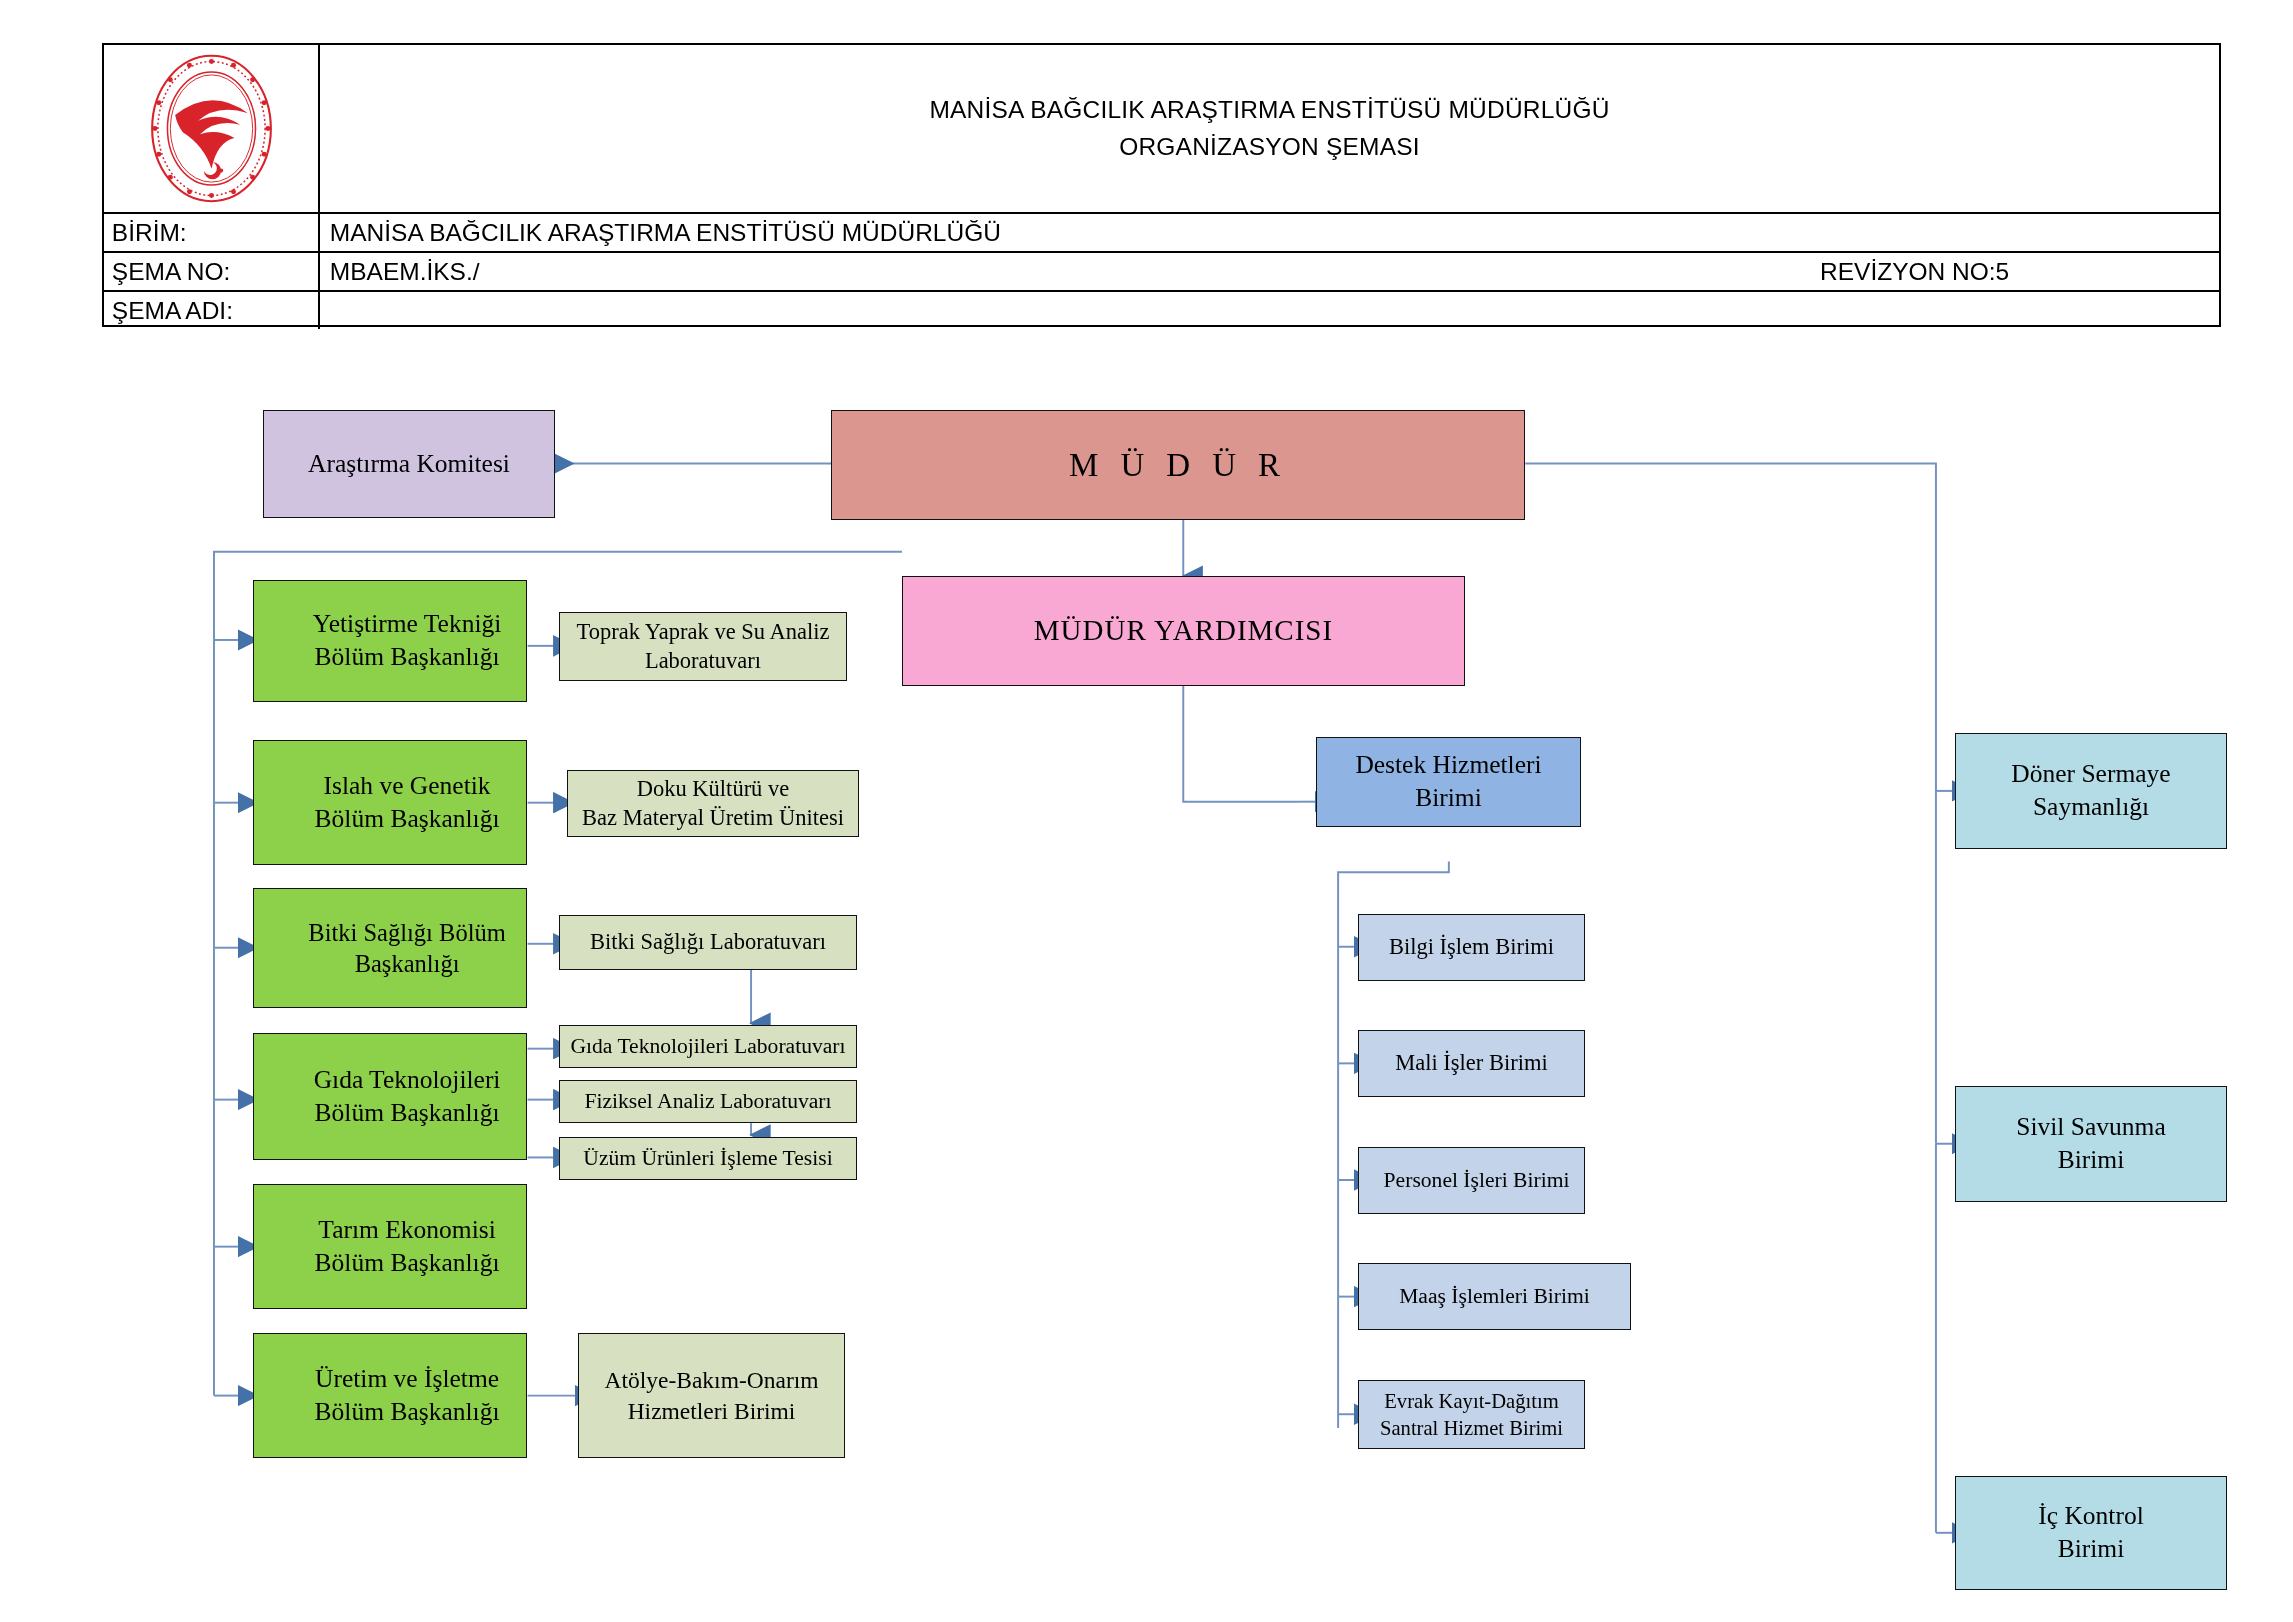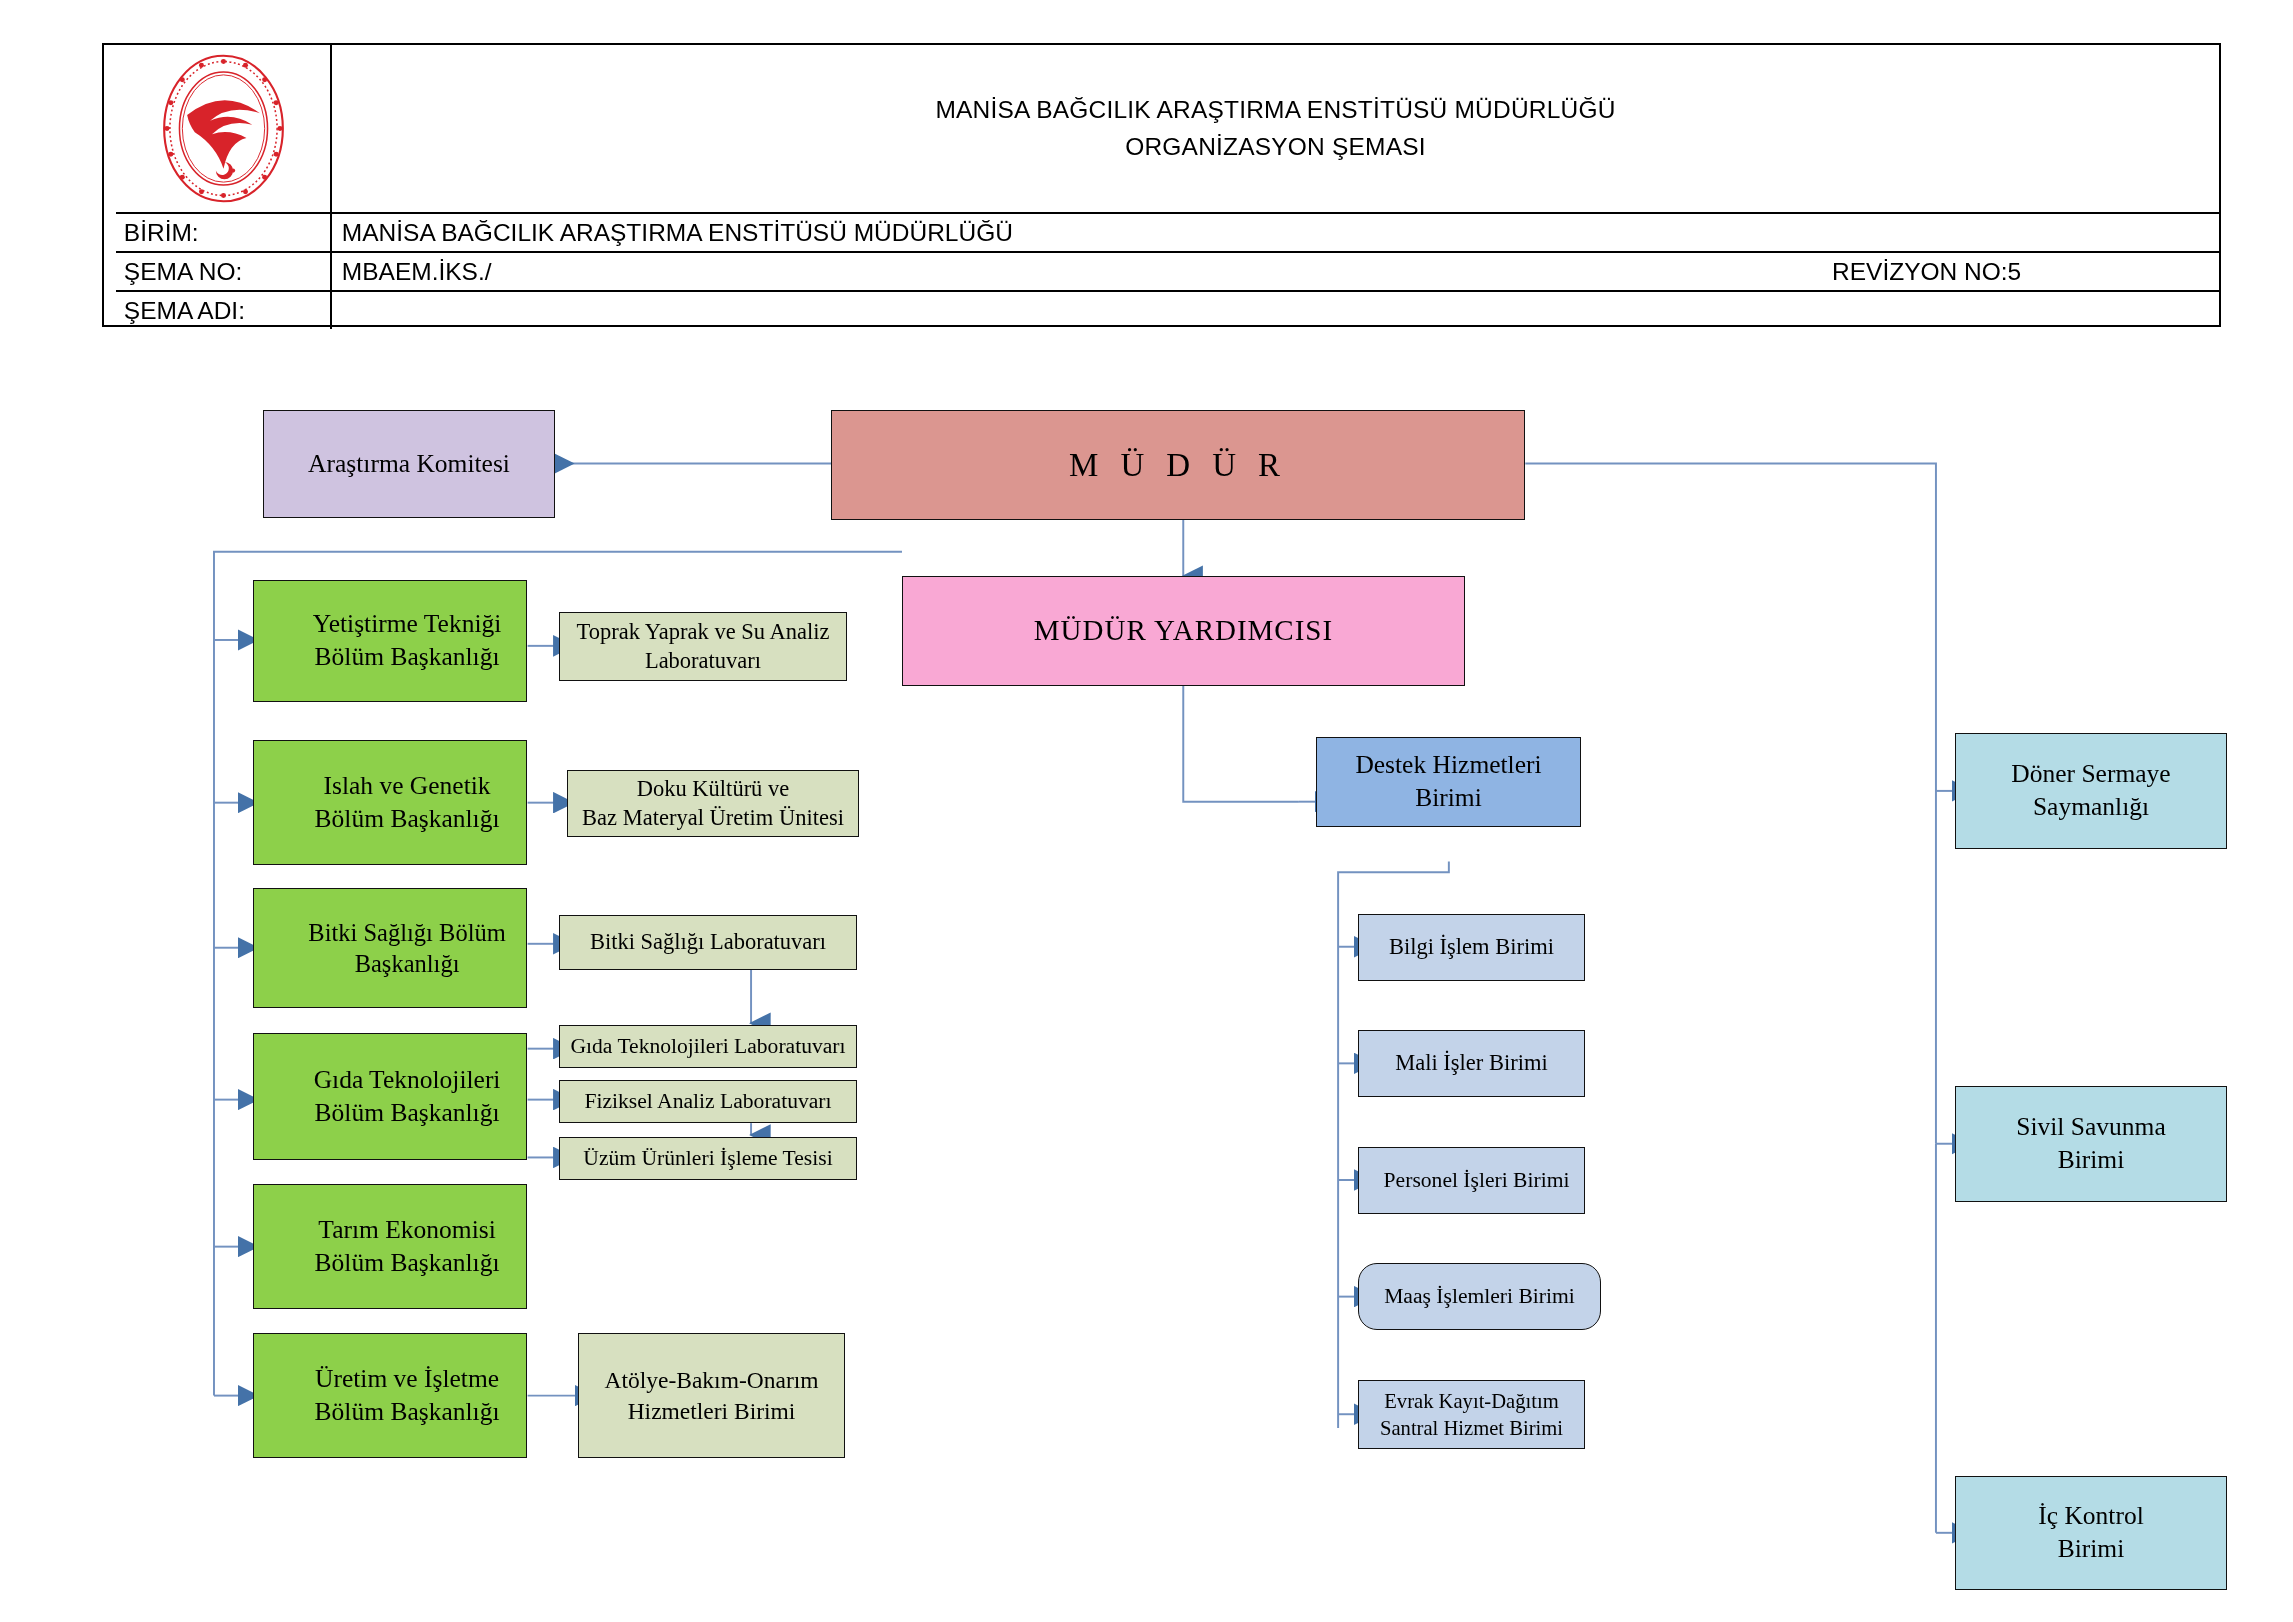--- a/index.html
+++ b/index.html
@@ -12,21 +12,20 @@
     overflow: hidden;
   }
 
   
   #header-table {
     position: absolute;
     left: 102px; top: 43px;
     width: 2119px; height: 284px;
     border: 2px solid #000;
     background: #fff;
-    padding-left: 12px;
   }
   .hdr-top { display: flex; height: 167px; }
   .hdr-logo-cell {
     width: 216px; border-right: 2px solid #000;
     display: flex; align-items: center; justify-content: center;
   }
   .hdr-title-cell {
     flex: 1;
     display: flex; flex-direction: column;
     align-items: center; justify-content: center;
@@ -246,21 +245,21 @@
 <div class="node n-lightgreen t-22" style="left:559px; top:1137px; width:298px; height:43px;">Üzüm Ürünleri İşleme Tesisi</div>
 <div class="node n-lightgreen t-24" style="left:578px; top:1333px; width:267px; height:125px;">Atölye-Bakım-Onarım
 Hizmetleri Birimi</div>
 
 <div class="node n-blue t-26" style="left:1316px; top:737px; width:265px; height:90px;">Destek Hizmetleri
 Birimi</div>
 
 <div class="node n-lightblue t-23" style="left:1358px; top:914px; width:227px; height:67px;">Bilgi İşlem Birimi</div>
 <div class="node n-lightblue t-23" style="left:1358px; top:1030px; width:227px; height:67px;">Mali İşler Birimi</div>
 <div class="node n-lightblue t-22" style="left:1358px; top:1147px; width:227px; height:67px;padding-left:16px;">Personel İşleri Birimi</div>
-<div class="node n-lightblue t-22" style="left:1358px; top:1263px; width:243px; height:67px;border-radius:19px;">Maaş İşlemleri Birimi</div>
+<div class="node n-lightblue t-22" style="left:1358px; top:1263px; width:273px; height:67px;">Maaş İşlemleri Birimi</div>
 <div class="node n-lightblue t-21" style="left:1358px; top:1380px; width:227px; height:69px;">Evrak Kayıt-Dağıtım
 Santral Hizmet Birimi</div>
 
 <div class="node n-cyan t-26" style="left:1955px; top:733px; width:272px; height:116px;">Döner Sermaye
 Saymanlığı</div>
 <div class="node n-cyan t-26" style="left:1955px; top:1086px; width:272px; height:116px;">Sivil Savunma
 Birimi</div>
 <div class="node n-cyan t-26" style="left:1955px; top:1476px; width:272px; height:114px;">İç Kontrol
 Birimi</div>
 

